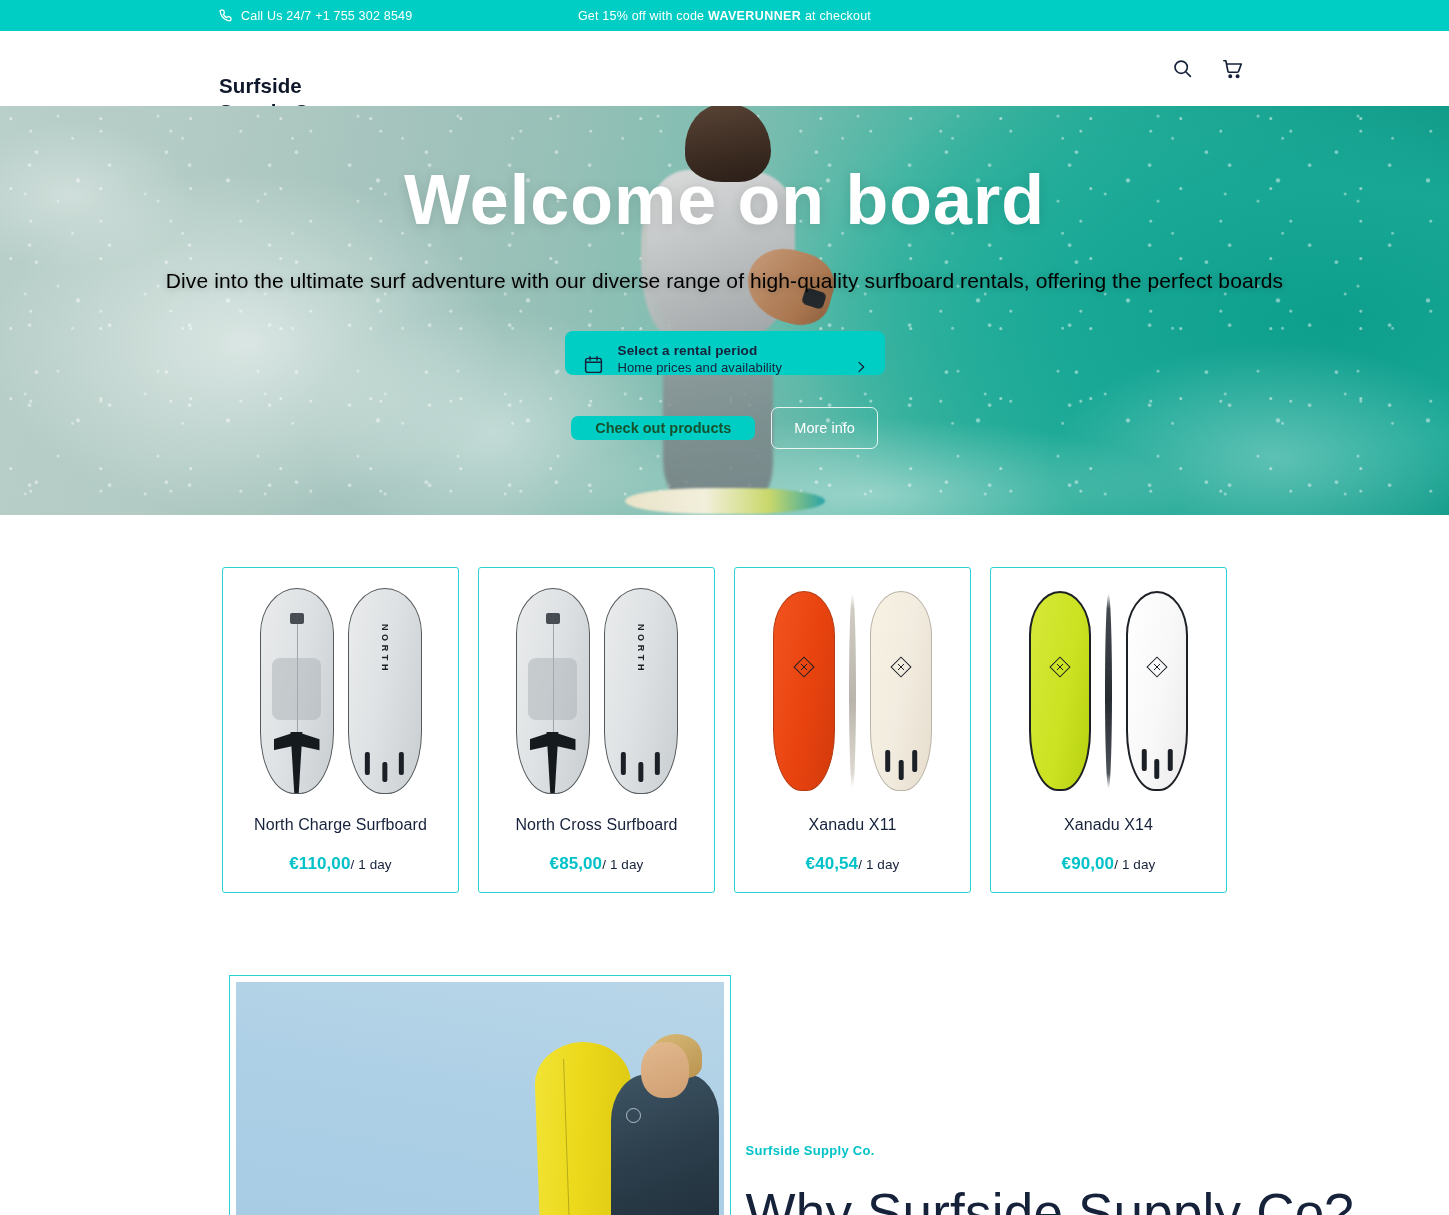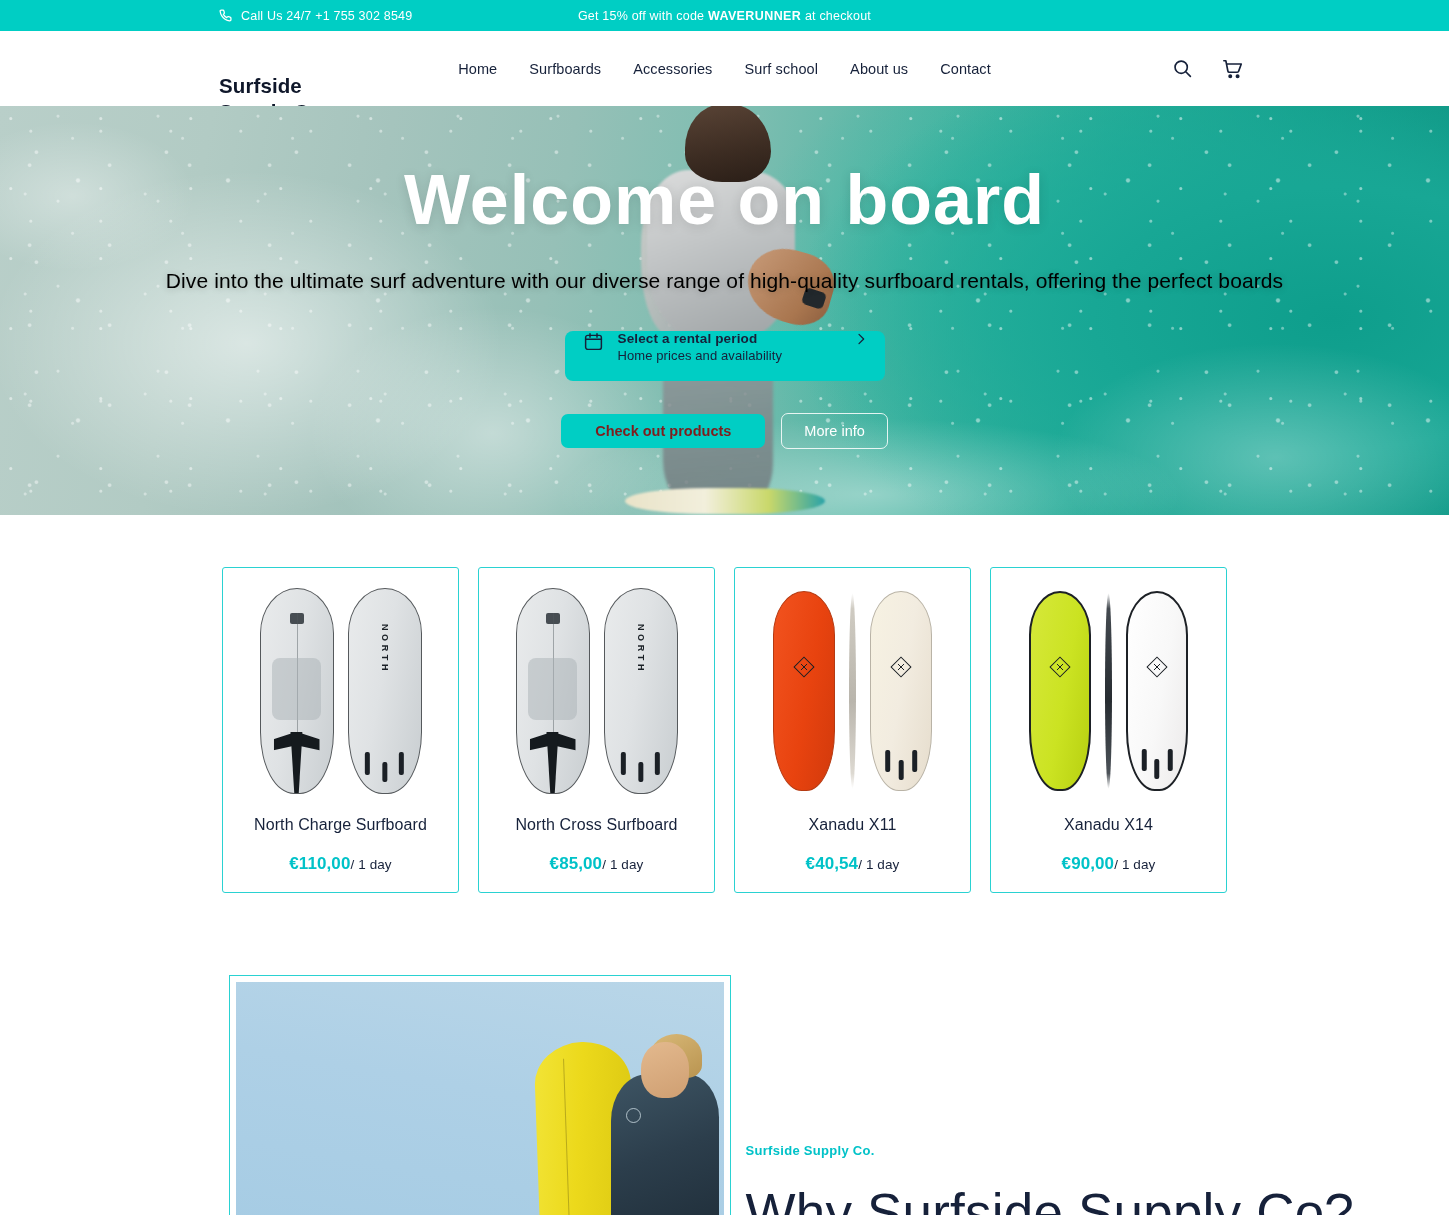--- a/index.html
+++ b/index.html
@@ -189,25 +189,25 @@
     margin-top: 34px;
     font-size: 21px;
     color: #000000;
     letter-spacing: .1px;
     white-space: nowrap;
     text-shadow: 0 1px 7px rgba(0,0,0,.22);
   }
   .rental-box {
     margin-top: 38px;
     width: 320px;
-    height: 50px;
+    height: 44px;
     background: #00cec4;
     border-radius: 8px;
     display: flex;
-    align-items: flex-start;
+    align-items: flex-end;
     padding: 0 16px 0 18px;
     gap: 14px;
     cursor: pointer;
   }
   .rental-text { flex: 1; display: flex; flex-direction: column; gap: 2px; }
   .rental-title { font-size: 13.5px; font-weight: 700; color: #16213a; letter-spacing: .15px; }
   .rental-sub { font-size: 13px; color: #16213a; letter-spacing: .1px; }
   .rental-chevron { display: flex; color: #16213a; }
 
   .hero-buttons {
@@ -218,30 +218,30 @@
   }
   .btn {
     border-radius: 7px;
     font-size: 14.5px;
     display: flex; align-items: center; justify-content: center;
     cursor: pointer;
     white-space: nowrap;
   }
   .btn-primary {
     background: #00cec4;
-    color: #7f1d1d;
-    height: 34px;
-    padding: 0 34px;
+    color: #14532d;
+    height: 24px;
+    padding: 0 24px;
     font-weight: 600;
     border: none;
   }
   .btn-outline {
     background: transparent;
     color: #ffffff;
-    height: 36px;
+    height: 42px;
     padding: 0 22px;
     border: 1px solid rgba(255,255,255,.85);
   }
 
   
   .products {
     padding: 52px 0 0 0;
     background: #ffffff;
     display: flex;
     justify-content: center;
@@ -444,28 +444,20 @@
     <span>Get 15% off with code </span><b>WAVERUNNER</b><span> at checkout</span>
   </div>
 </div>
 
 <div class="header">
   <div class="logo">
     <span class="logo-line">Surfside</span>
     <span class="logo-line">Supply Co.</span>
   </div>
 
-  <div class="nav">
-    <a href="#">Home</a>
-    <a href="#">Surfboards</a>
-    <a href="#">Accessories</a>
-    <a href="#">Surf school</a>
-    <a href="#">About us</a>
-    <a href="#">Contact</a>
-  </div>
 
   <div class="header-actions">
     <span class="ico">
       <svg width="21" height="21" viewBox="0 0 24 24" fill="none" stroke="#16213a" stroke-width="1.9" stroke-linecap="round">
         <circle cx="10.5" cy="10.5" r="7"></circle>
           <path d="M16 16l5 5"></path>
       </svg>
     </span>
     <span class="ico">
       <svg width="22" height="22" viewBox="0 0 24 24" fill="none" stroke="#16213a" stroke-width="1.8" stroke-linecap="round" stroke-linejoin="round">

